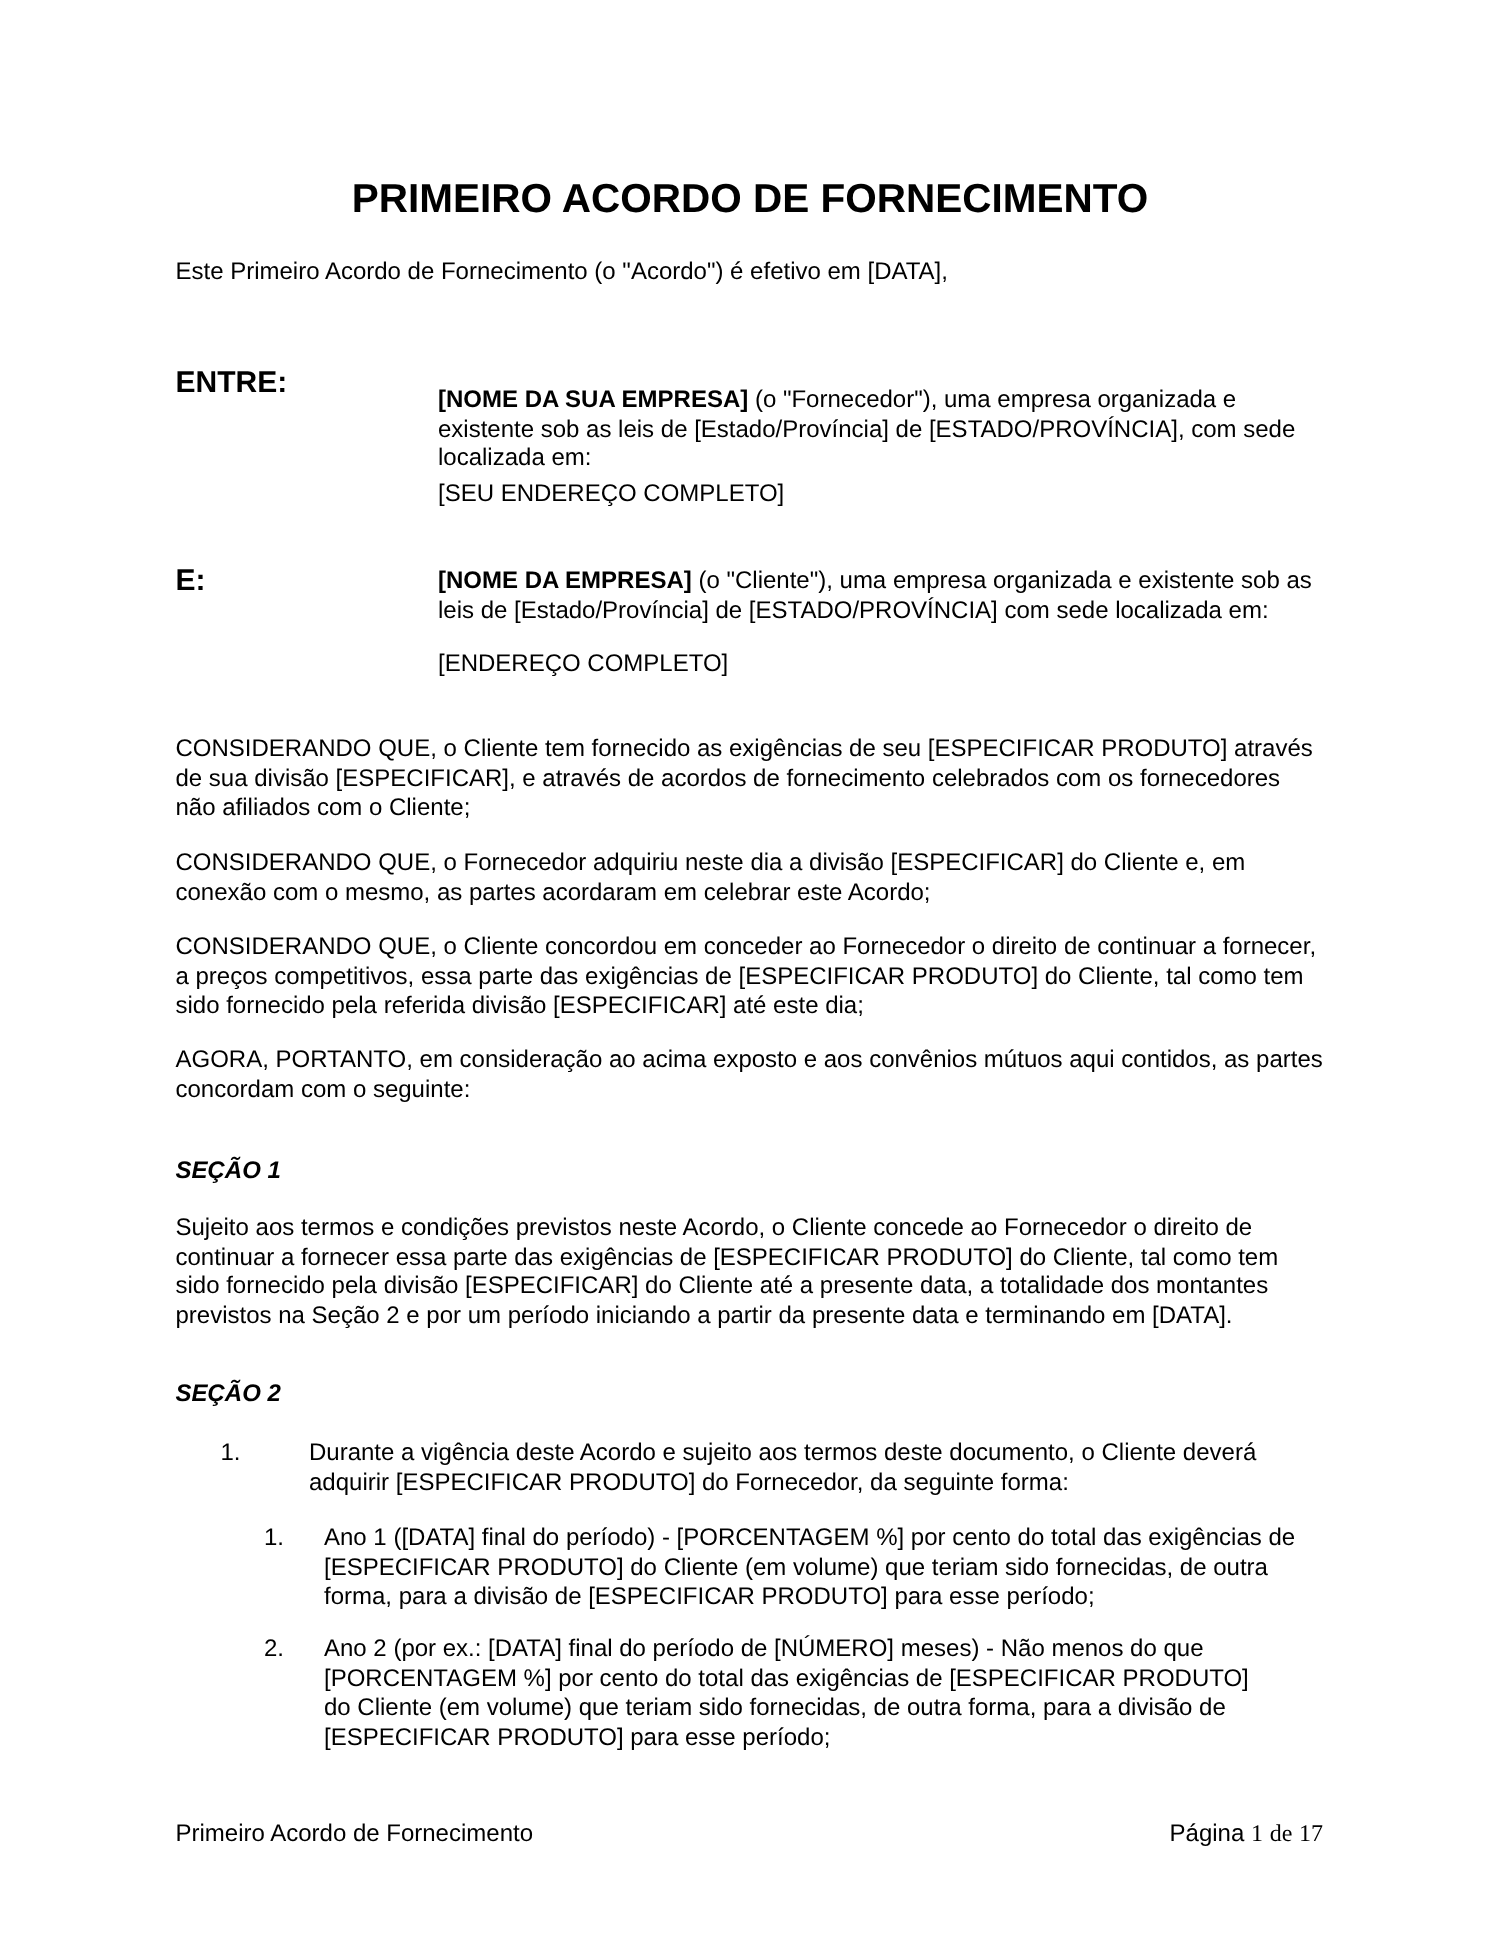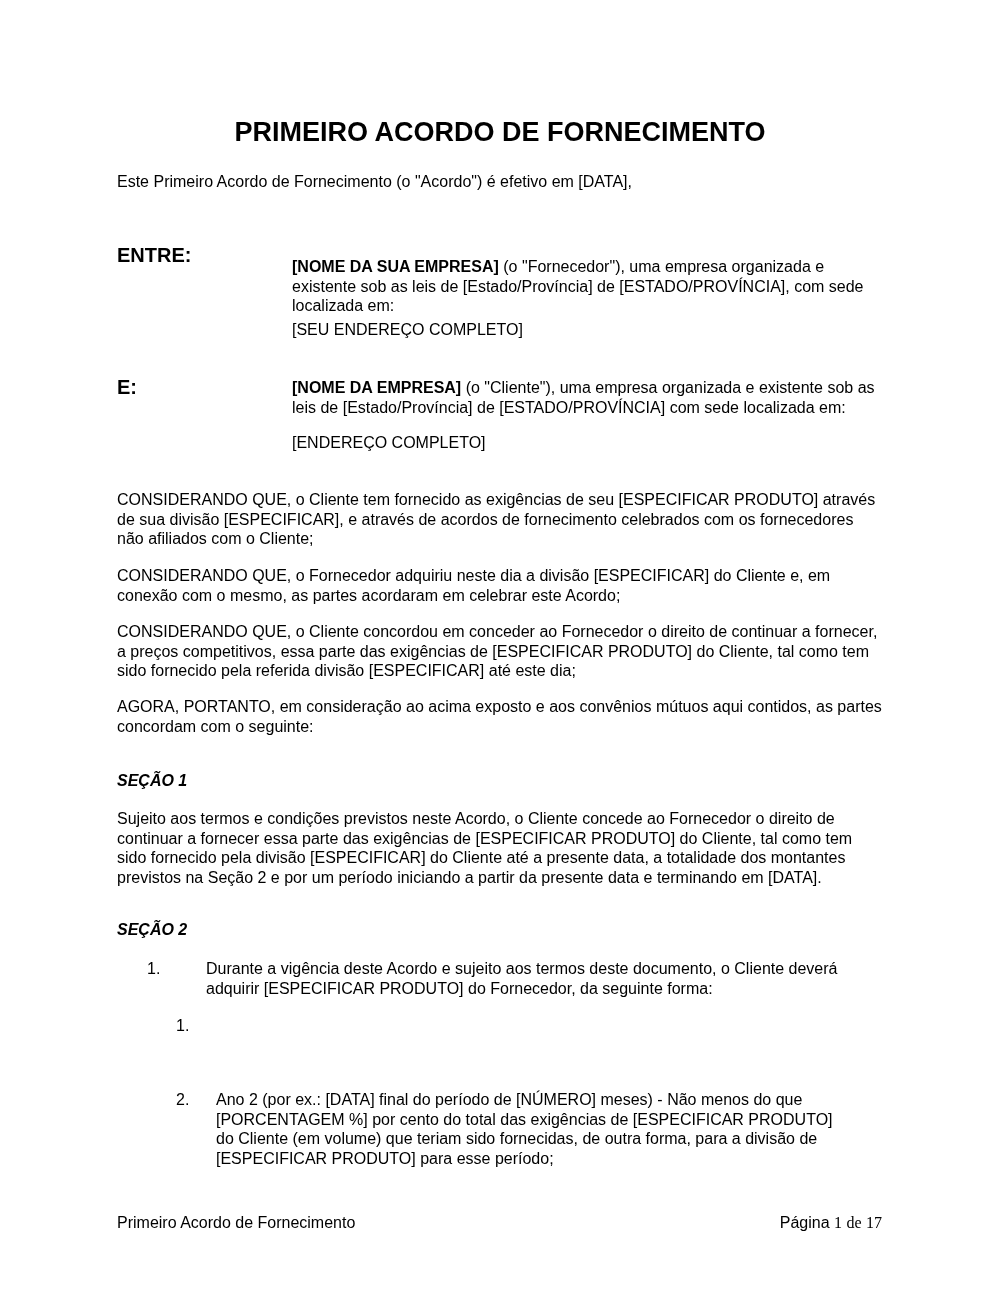--- a/index.html
+++ b/index.html
@@ -47,20 +47,21 @@
 
   <div class="h" style="top:772px;">SEÇÃO 1</div>
   <div class="p" style="top:809px; width:765px;">Sujeito aos termos e condições previstos neste Acordo, o Cliente concede ao Fornecedor o direito de continuar a fornecer essa parte das exigências de [ESPECIFICAR PRODUTO] do Cliente, tal como tem sido fornecido pela divisão [ESPECIFICAR] do Cliente até a presente data, a totalidade dos montantes previstos na Seção 2 e por um período iniciando a partir da presente data e terminando em [DATA].</div>
 
   <div class="h" style="top:921px;">SEÇÃO 2</div>
 
   <div class="li-num" style="left:147px; top:959px;">1.</div>
   <div class="li-text" style="left:181px; top:959px; width:680px;margin-left:25px;">Durante a vigência deste Acordo e sujeito aos termos deste documento, o Cliente deverá adquirir [ESPECIFICAR PRODUTO] do Fornecedor, da seguinte forma:</div>
 
   <div class="li-num" style="left:176px; top:1016px;">1.</div>
+  <div class="li-text" style="left:216px; top:1016px; width:670px;">Ano 1 ([DATA] final do período) - [PORCENTAGEM %] por cento do total das exigências de [ESPECIFICAR PRODUTO] do Cliente (em volume) que teriam sido fornecidas, de outra forma, para a divisão de [ESPECIFICAR PRODUTO] para esse período;</div>
 
   <div class="li-num" style="left:176px; top:1090px;">2.</div>
   <div class="li-text" style="left:216px; top:1090px; width:630px;">Ano 2 (por ex.: [DATA] final do período de [NÚMERO] meses) - Não menos do que [PORCENTAGEM %] por cento do total das exigências de [ESPECIFICAR PRODUTO] do Cliente (em volume) que teriam sido fornecidas, de outra forma, para a divisão de [ESPECIFICAR PRODUTO] para esse período;</div>
 
   <div class="footer-left">Primeiro Acordo de Fornecimento</div>
   <div class="footer-right">
     <span>Página</span>
     <span class="serif">1</span>
     <span class="serif">de</span>
     <span class="serif">17</span>

